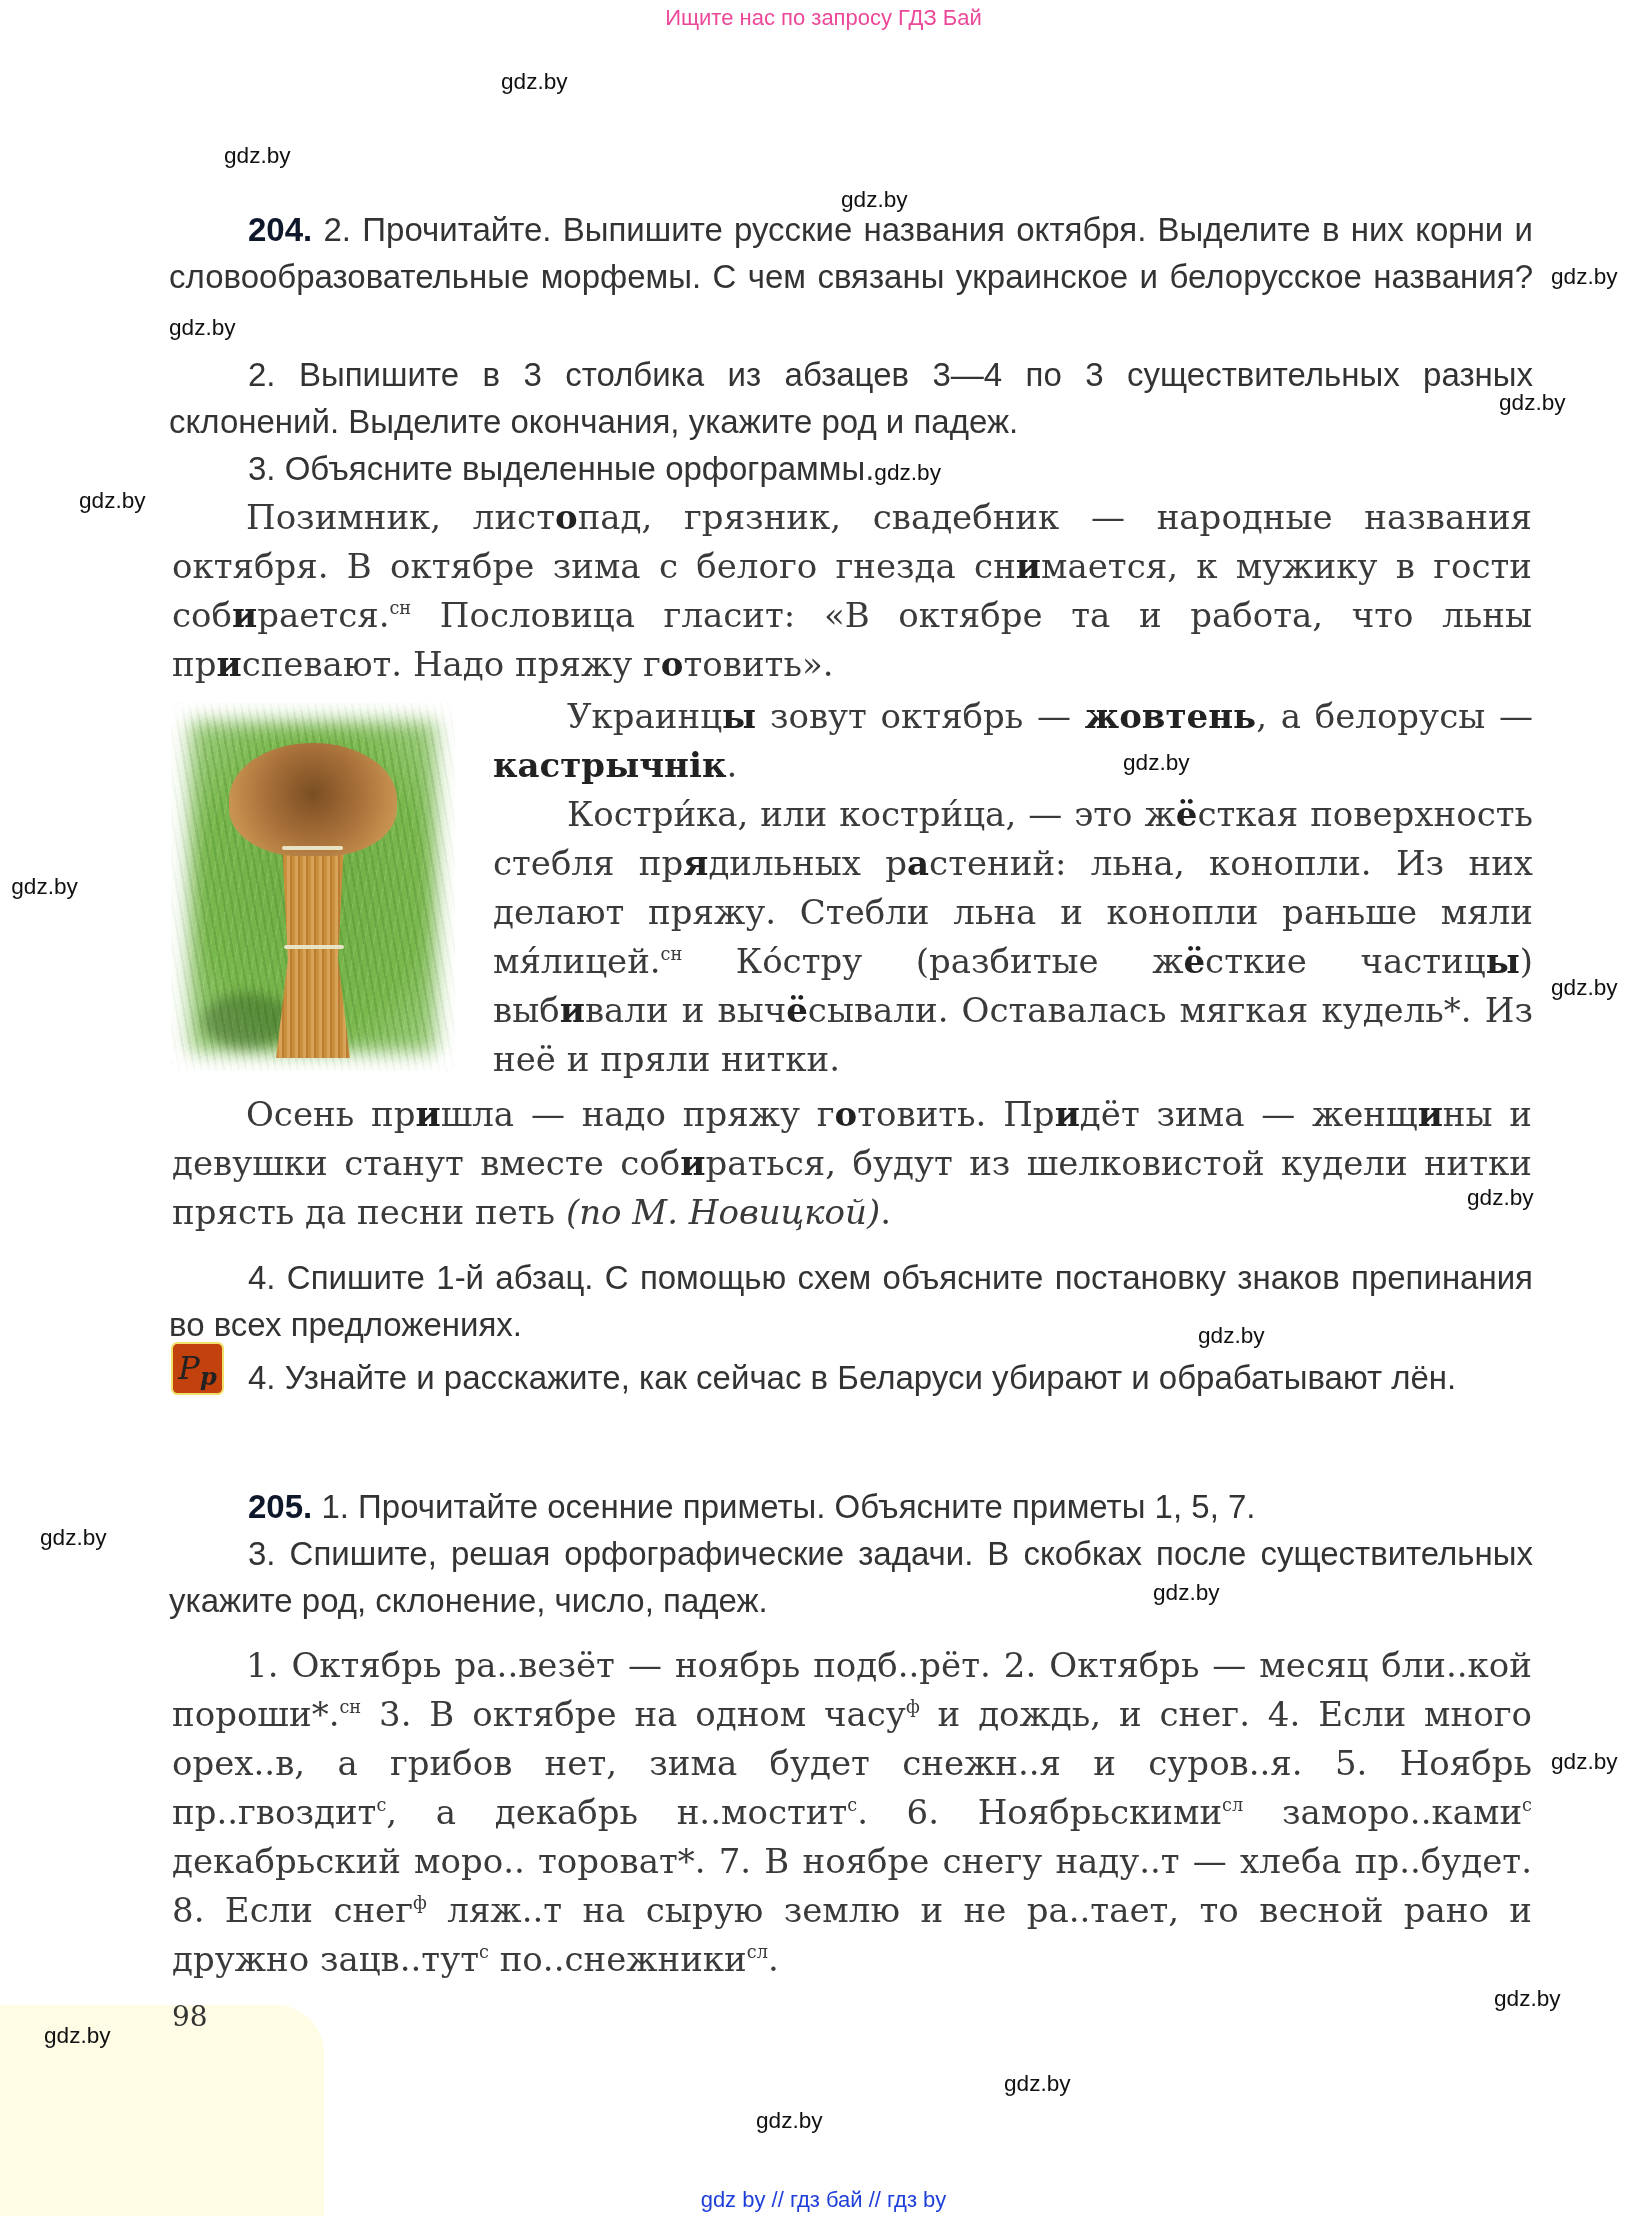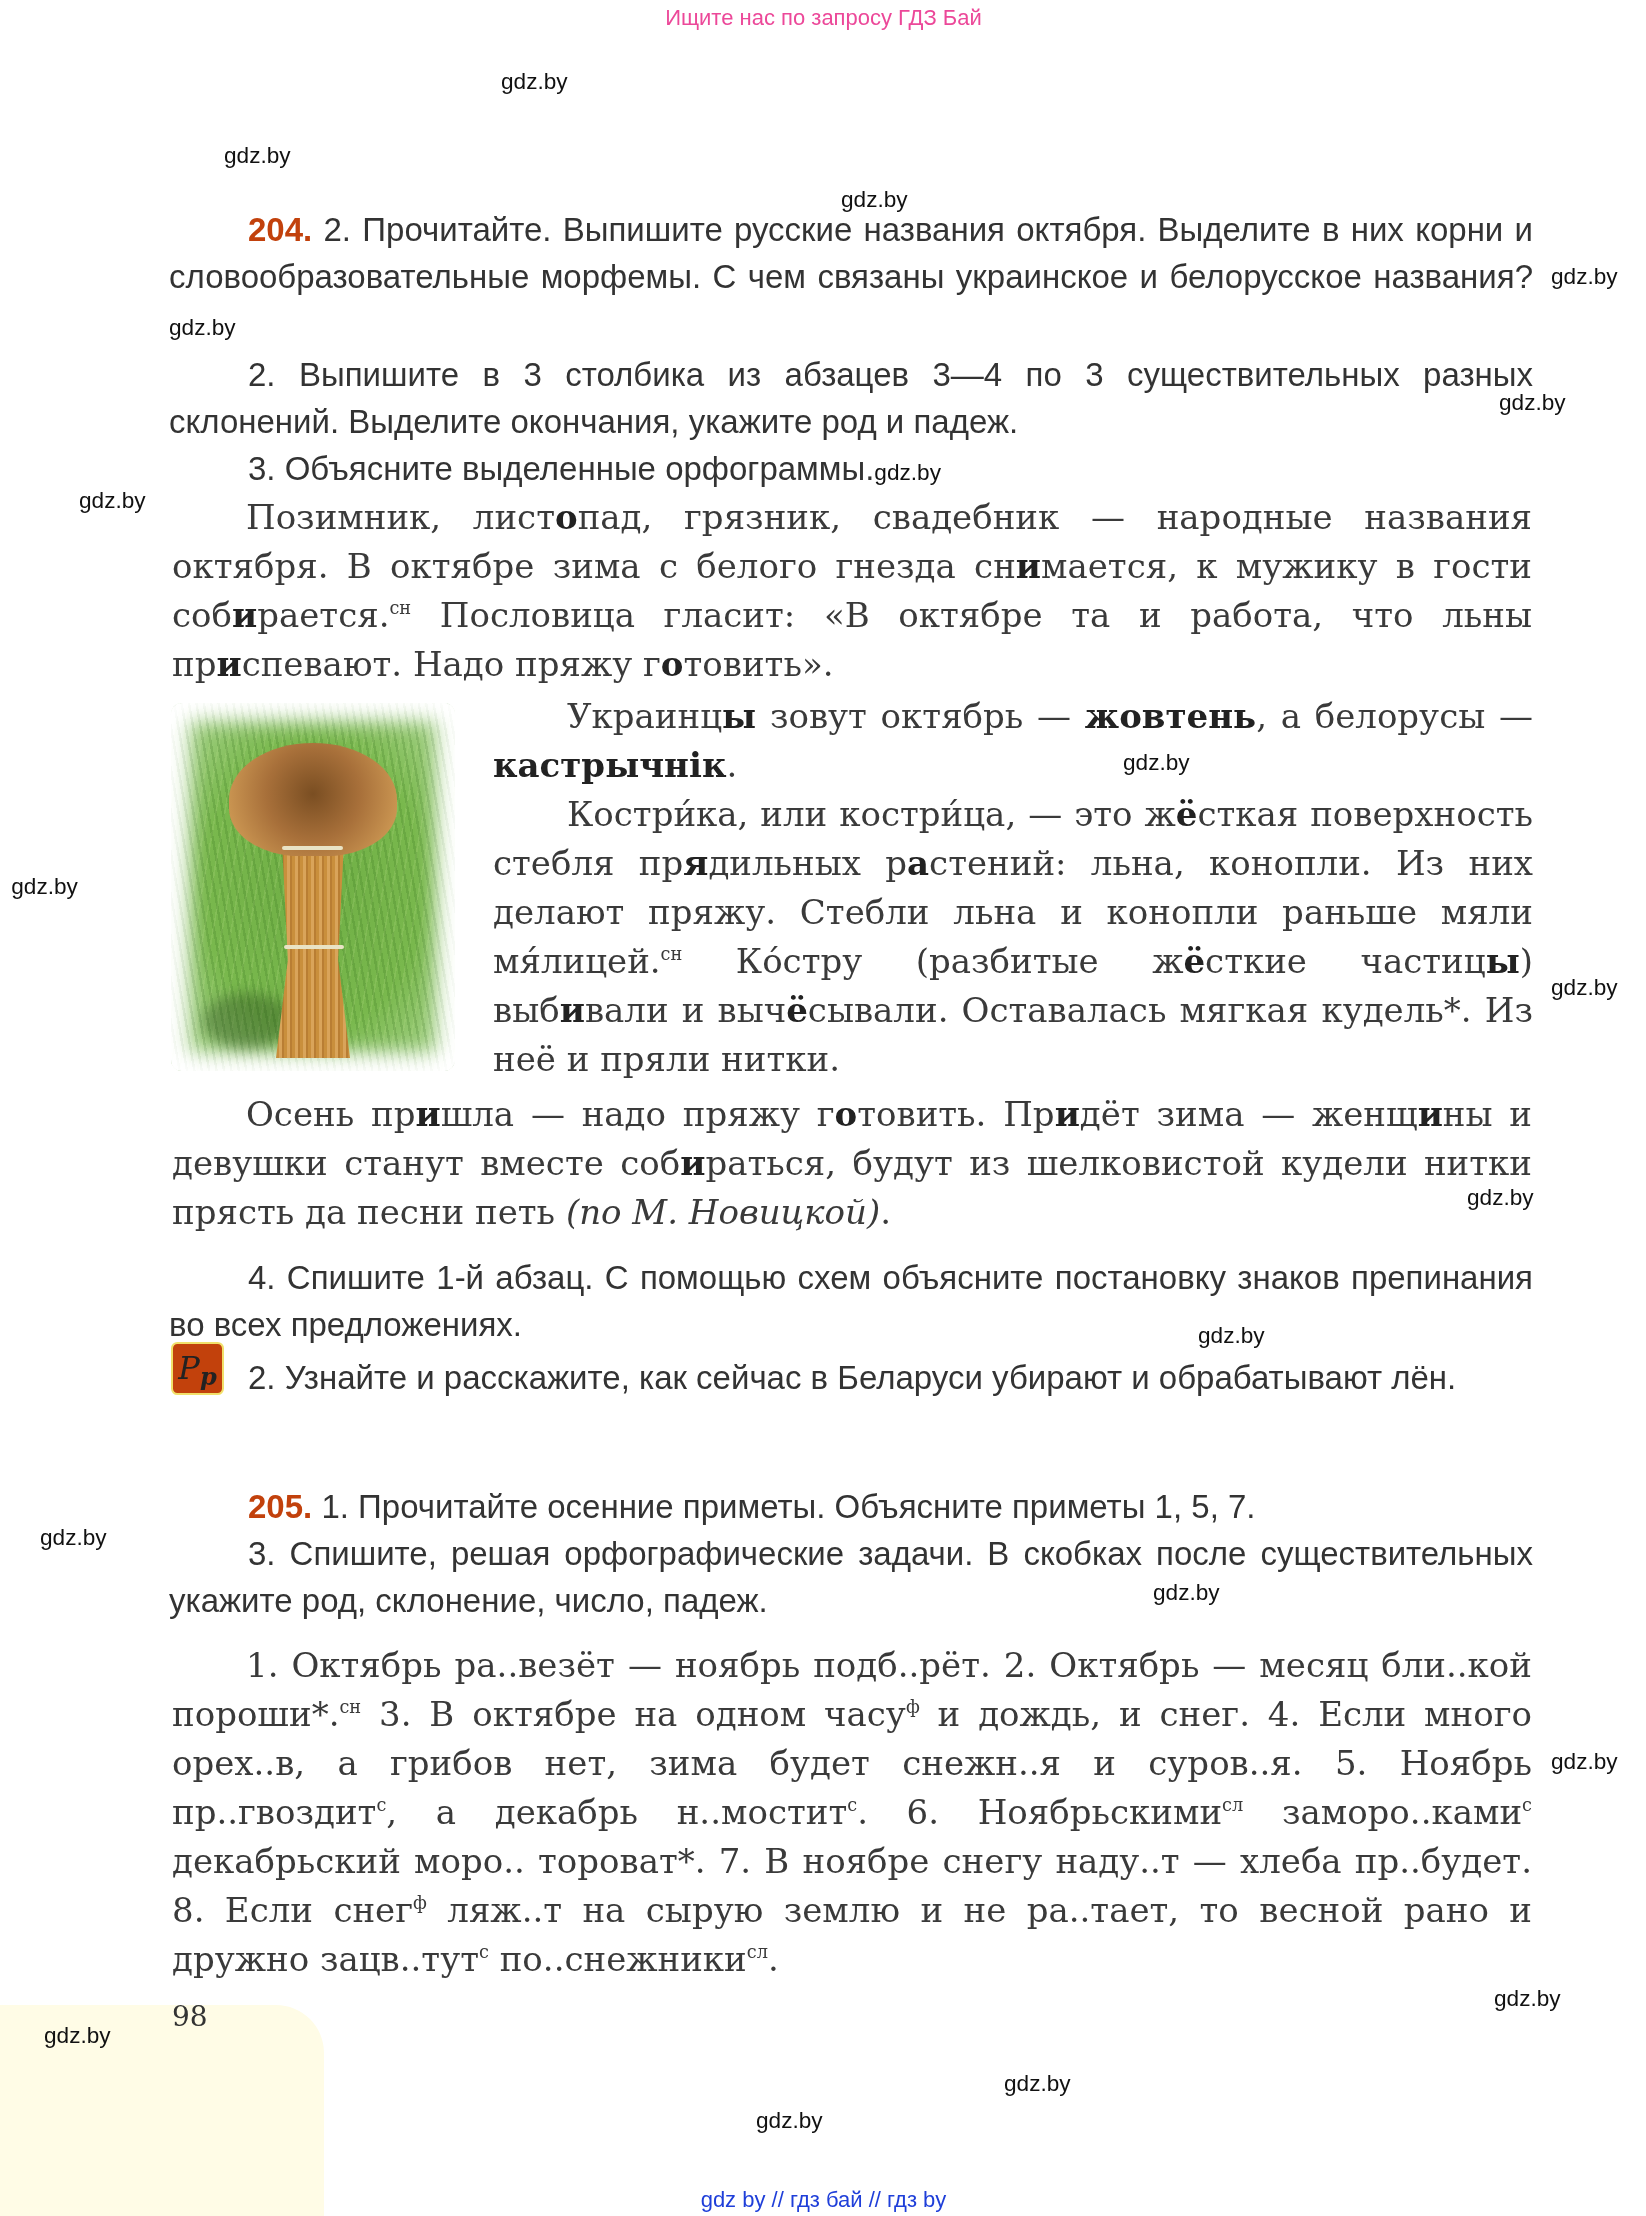--- a/index.html
+++ b/index.html
@@ -12,21 +12,21 @@
   }
   .wm {
     position: absolute; color: #111; font-size: 22.6px; white-space: nowrap;
     font-family: "Liberation Sans", "DejaVu Sans", sans-serif;
   }
   .task {
     position: absolute; left: 169px; width: 1364px; color: #333;
     font-size: 33px; line-height: 47px;
   }
   .task p { margin: 0; text-indent: 79px; text-align: justify; }
-  .exnum { color: #c2410c; font-weight: bold; }
+  .exnum { color: #0f172a; font-weight: bold; }
   .text {
     position: absolute; color: #3a3a3a; font-size: 34px; line-height: 49px;
     text-align: justify;
   }
   .text p { margin: 0; }
   .b { font-weight: bold; color: #222; }
   .sup { font-size: 17.7px; vertical-align: 13px; line-height: 0; }
   .it { font-style: italic; }
   .photo {
     position: absolute; left: 171px; top: 703px; width: 284px; height: 368px;
@@ -121,21 +121,21 @@
   <p style="text-indent:74px"><span>Украинц</span><span class="b">ы</span><span> зовут октябрь — </span><span class="b">жовтень</span><span>, а белорусы — </span><span class="b">кастрычнік</span><span>.</span></p>
   <p style="text-indent:74px"><span>Костри́ка, или костри́ца, — это ж</span><span class="b">ё</span><span>сткая поверхность стебля пр</span><span class="b">я</span><span>дильных р</span><span class="b">а</span><span>стений: льна, конопли. Из них делают пряжу. Стебли льна и конопли раньше мяли мя́лицей.</span><span class="sup">сн</span><span> Ко́стру (разбитые ж</span><span class="b">ё</span><span>сткие частиц</span><span class="b">ы</span><span>) выб</span><span class="b">и</span><span>вали и выч</span><span class="b">ё</span><span>сывали. Оставалась мягкая кудель*. Из неё и пряли нитки.</span></p>
 </div>
 
 <div class="text serif" style="left:172px;top:1090px;width:1360px">
   <p style="text-indent:74px"><span>Осень пр</span><span class="b">и</span><span>шла — надо пряжу г</span><span class="b">о</span><span>товить. Пр</span><span class="b">и</span><span>дёт зима — женщ</span><span class="b">и</span><span>ны и девушки станут вместе соб</span><span class="b">и</span><span>раться, будут из шелковистой кудели нитки прясть да песни петь </span><span class="it">(по М. Новицкой)</span><span>.</span></p>
 </div>
 
 <div class="task sans" style="top:1254px">
   <p>4. Спишите 1-й абзац. С помощью схем объясните постановку знаков препинания во всех предложениях.</p>
-  <p style="margin-top:6.4px">2. Узнайте и расскажите, как сейчас в Беларуси убирают и обрабатывают лён.</p>
+  <p style="margin-top:6.4px">4. Узнайте и расскажите, как сейчас в Беларуси убирают и обрабатывают лён.</p>
 </div>
 <div class="rp-icon">Р<span class="small">р</span></div>
 
 <div class="task sans" style="top:1483px">
   <p><span class="exnum">205.</span> <span>1. Прочитайте осенние приметы. Объясните приметы 1, 5, 7.</span></p>
   <p>3. Спишите, решая орфографические задачи. В скобках после существительных укажите род, склонение, число, падеж.</p>
 </div>
 
 <div class="text serif" style="left:172px;top:1641px;width:1360px">
   <p style="text-indent:74px"><span>1. Октябрь ра..везёт — ноябрь подб..рёт. 2. Октябрь — месяц бли..кой пороши*.</span><span class="sup">сн</span><span> 3. В октябре на одном часу</span><span class="sup">ф</span><span> и дождь, и снег. 4. Если много орех..в, а грибов нет, зима будет снежн..я и суров..я. 5. Ноябрь пр..гвоздит</span><span class="sup">с</span><span>, а декабрь н..мостит</span><span class="sup">с</span><span>. 6. Ноябрьскими</span><span class="sup">сл</span><span> заморо..ками</span><span class="sup">с</span><span> декабрьский моро.. тороват*. 7. В ноябре снегу наду..т — хлеба пр..будет. 8. Если снег</span><span class="sup">ф</span><span> ляж..т на сырую землю и не ра..тает, то весной рано и дружно зацв..тут</span><span class="sup">с</span><span> по..снежники</span><span class="sup">сл</span><span>.</span></p>

